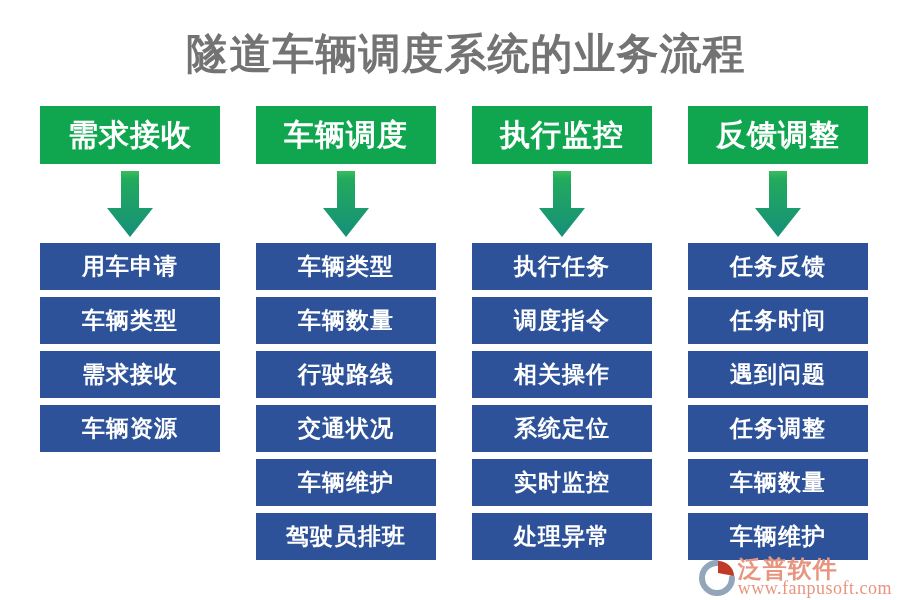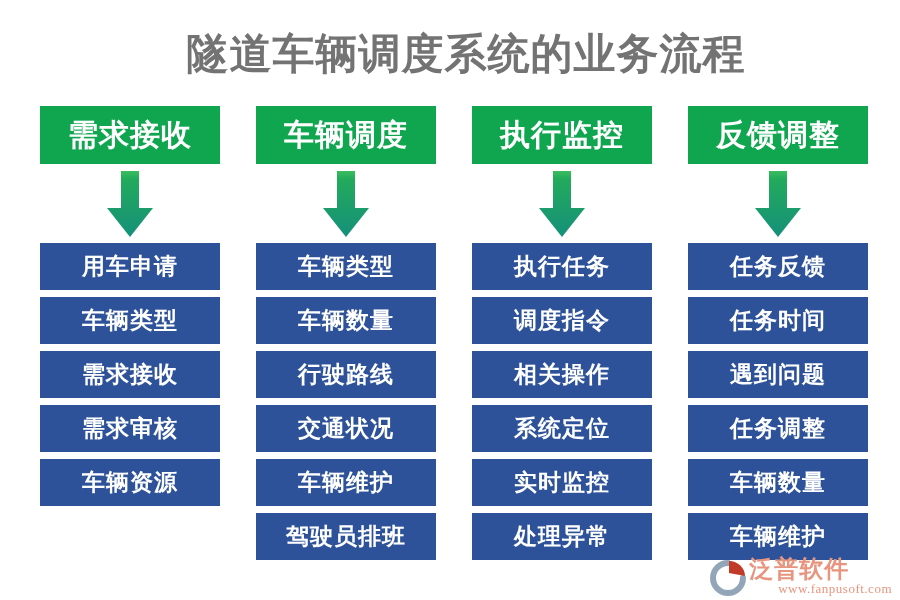--- a/index.html
+++ b/index.html
@@ -33,23 +33,22 @@
   .brand{
     position:absolute;right:8px;bottom:3px;
     display:flex;align-items:flex-start;
   }
   .brand-icon{margin-top:2px;margin-right:2px;}
   .brand-name{
     font-size:24px;font-weight:bold;color:#e8957f;line-height:24px;
     letter-spacing:1px;
   }
   .brand-url{
-    font-size:13px;color:#e8957f;line-height:15px;letter-spacing:0.5px;
+    font-size:18px;color:#e8957f;line-height:15px;letter-spacing:0.5px;
     font-family:"Liberation Serif","DejaVu Serif",serif;
-    margin-left:29px;
   }
 </style>
 </head>
 <body>
 
 <div class="page">
 
   <svg width="0" height="0" style="position:absolute" aria-hidden="true">
     <defs>
       <linearGradient id="arrowGrad" x1="0" y1="0" x2="0" y2="1">
@@ -67,21 +66,20 @@
     <div class="col">
       <div class="hdr">需求接收</div>
       <div class="arrow-wrap">
         <svg width="46" height="66" viewBox="0 0 46 66">
           <polygon points="14,0 32,0 32,37 46,37 23,66 0,37 14,37" fill="url(#arrowGrad)"></polygon>
         </svg>
       </div>
       <div class="item">用车申请</div>
       <div class="item">车辆类型</div>
       <div class="item">需求接收</div>
-      <div class="item">需求审核</div>
       <div class="item">车辆资源</div>
     </div>
 
     <div class="col">
       <div class="hdr">车辆调度</div>
       <div class="arrow-wrap">
         <svg width="46" height="66" viewBox="0 0 46 66">
           <polygon points="14,0 32,0 32,37 46,37 23,66 0,37 14,37" fill="url(#arrowGrad)"></polygon>
         </svg>
       </div>

